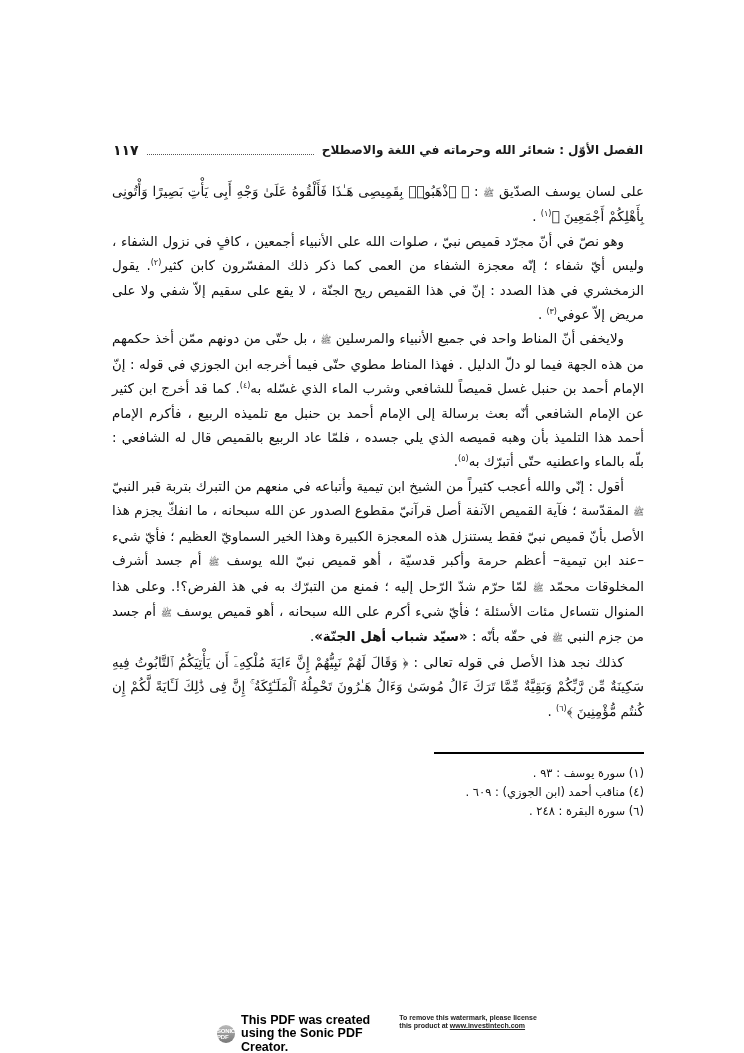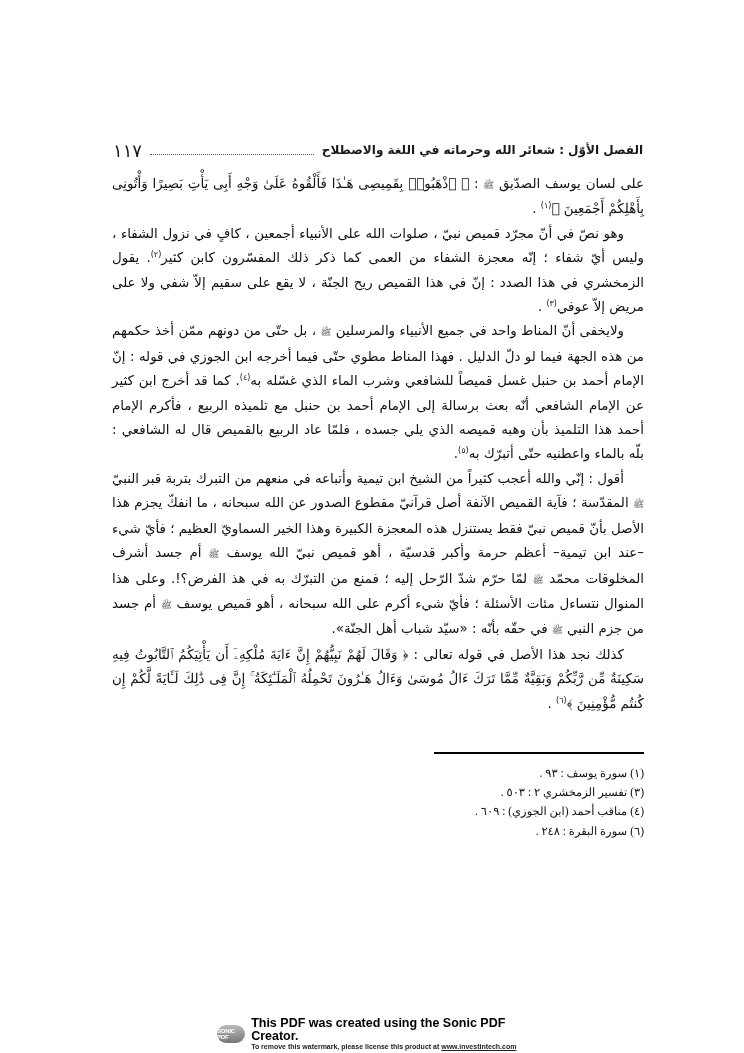--- a/index.html
+++ b/index.html
@@ -38,46 +38,47 @@
       font-weight: bold;
     }
     .running-header .leader {
       flex: 1;
       border-bottom: 1px dotted #555;
       margin: 0 8px;
       height: 0;
       transform: translateY(4px);
     }
     .running-header .page-num {
-      font-size: 18px;
+      font-size: 14px;
       white-space: nowrap;
+      font-weight: bold;
     }
     .body-text {
       position: absolute;
       left: 112px;
-      top: 172px;
+      top: 180px;
       width: 532px;
       direction: rtl;
       text-align: justify;
       text-align-last: right;
       font-size: 13.4px;
       line-height: 24.4px;
       color: #111;
     }
     .body-text p {
       margin: 0;
     }
     .body-text p.indent {
       text-indent: 20px;
     }
     .quran {
       font-family: "DejaVu Serif", serif;
     }
     .bold {
-      font-weight: normal;
+      font-weight: bold;
     }
     sup.fn {
       font-size: 8px;
       line-height: 0;
       vertical-align: super;
     }
     .honorific {
       font-size: 9px;
       color: #333;
     }
@@ -94,21 +95,20 @@
       left: 380px;
       top: 764px;
       width: 264px;
       direction: rtl;
       font-size: 11.5px;
       line-height: 19.2px;
       color: #111;
     }
     .footnotes .fn-item {
       white-space: nowrap;
-      font-family: Liberation Serif, serif;
     }
     .watermark {
       position: absolute;
       left: 217px;
       top: 1020px;
       width: 320px;
       height: 28px;
       display: flex;
       align-items: center;
       font-family: "Liberation Sans", sans-serif;
@@ -122,21 +122,21 @@
       font-size: 6px;
       font-weight: bold;
       display: flex;
       align-items: center;
       justify-content: center;
       margin-right: 6px;
       letter-spacing: -0.2px;
     }
     .watermark .lines {
       display: flex;
-      flex-direction: column;
+      flex-direction: row;
       line-height: 1.05;
     }
     .watermark .line1 {
       font-size: 12.5px;
       font-weight: bold;
       color: #000;
     }
     .watermark .line2 {
       font-size: 7px;
       font-weight: bold;
@@ -163,21 +163,20 @@
       <p class="indent"><span>وهو نصّ في أنّ مجرّد قميص نبيّ ، صلوات الله على الأنبياء أجمعين ، كافٍ في نزول الشفاء ، وليس أيّ شفاء ؛ إنّه معجزة الشفاء من العمى كما ذكر ذلك المفسّرون كابن كثير</span><sup class="fn">(٢)</sup><span>. يقول الزمخشري في هذا الصدد : إنّ في هذا القميص ريح الجنّة ، لا يقع على سقيم إلاّ شفي ولا على مريض إلاّ عوفي</span><sup class="fn">(٣)</sup><span> .</span></p>
       <p class="indent"><span>ولايخفى أنّ المناط واحد في جميع الأنبياء والمرسلين </span><span class="honorific">ﷺ</span><span> ، بل حتّى من دونهم ممّن أخذ حكمهم من هذه الجهة فيما لو دلّ الدليل . فهذا المناط مطوي حتّى فيما أخرجه ابن الجوزي في قوله : إنّ الإمام أحمد بن حنبل غسل قميصاً للشافعي وشرب الماء الذي غسّله به</span><sup class="fn">(٤)</sup><span>. كما قد أخرج ابن كثير عن الإمام الشافعي أنّه بعث برسالة إلى الإمام أحمد بن حنبل مع تلميذه الربيع ، فأكرم الإمام أحمد هذا التلميذ بأن وهبه قميصه الذي يلي جسده ، فلمّا عاد الربيع بالقميص قال له الشافعي : بلّه بالماء واعطنيه حتّى أتبرّك به</span><sup class="fn">(٥)</sup><span>.</span></p>
       <p class="indent"><span>أقول : إنّي والله أعجب كثيراً من الشيخ ابن تيمية وأتباعه في منعهم من التبرك بتربة قبر النبيّ </span><span class="honorific">ﷺ</span><span> المقدّسة ؛ فآية القميص الآنفة أصل قرآنيّ مقطوع الصدور عن الله سبحانه ، ما انفكّ يجزم هذا الأصل بأنّ قميص نبيّ فقط يستنزل هذه المعجزة الكبيرة وهذا الخير السماويّ العظيم ؛ فأيّ شيء –عند ابن تيمية– أعظم حرمة وأكبر قدسيّة ، أهو قميص نبيّ الله يوسف </span><span class="honorific">ﷺ</span><span> أم جسد أشرف المخلوقات محمّد </span><span class="honorific">ﷺ</span><span> لمّا حرّم شدّ الرّحل إليه ؛ فمنع من التبرّك به في هذ الفرض؟!. وعلى هذا المنوال نتساءل مئات الأسئلة ؛ فأيّ شيء أكرم على الله سبحانه ، أهو قميص يوسف </span><span class="honorific">ﷺ</span><span> أم جسد من جزم النبي </span><span class="honorific">ﷺ</span><span> في حقّه بأنّه : </span><span class="bold">«سيّد شباب أهل الجنّة»</span><span>.</span></p>
       <p class="indent"><span>كذلك نجد هذا الأصل في قوله تعالى : </span><span class="quran">﴿ وَقَالَ لَهُمْ نَبِيُّهُمْ إِنَّ ءَايَةَ مُلْكِهِۦٓ أَن يَأْتِيَكُمُ ٱلتَّابُوتُ فِيهِ سَكِينَةٌ مِّن رَّبِّكُمْ وَبَقِيَّةٌ مِّمَّا تَرَكَ ءَالُ مُوسَىٰ وَءَالُ هَـٰرُونَ تَحْمِلُهُ ٱلْمَلَـٰٓئِكَةُ ۚ إِنَّ فِى ذَٰلِكَ لَـَٔايَةً لَّكُمْ إِن كُنتُم مُّؤْمِنِينَ ﴾</span><sup class="fn">(٦)</sup><span> .</span></p>
     </div>
 
   <div class="footnote-rule"></div>
 
   <div class="footnotes">
     <div class="fn-item">(١) سورة يوسف : ٩٣ .</div>
-    <div class="fn-item">(٣) تفسير الزمخشري ٢ : ٥٠٣ .</div>
     <div class="fn-item">(٤) مناقب أحمد (ابن الجوزي) : ٦٠٩ .</div>
     <div class="fn-item">(٦) سورة البقرة : ٢٤٨ .</div>
   </div>
 
   <div class="watermark">
     <div class="logo">SONIC PDF</div>
     <div class="lines">
       <span class="line1">This PDF was created using the Sonic PDF Creator.</span>
       <span class="line2">
         <span>To remove this watermark, please license this product at </span><a>www.investintech.com</a>

